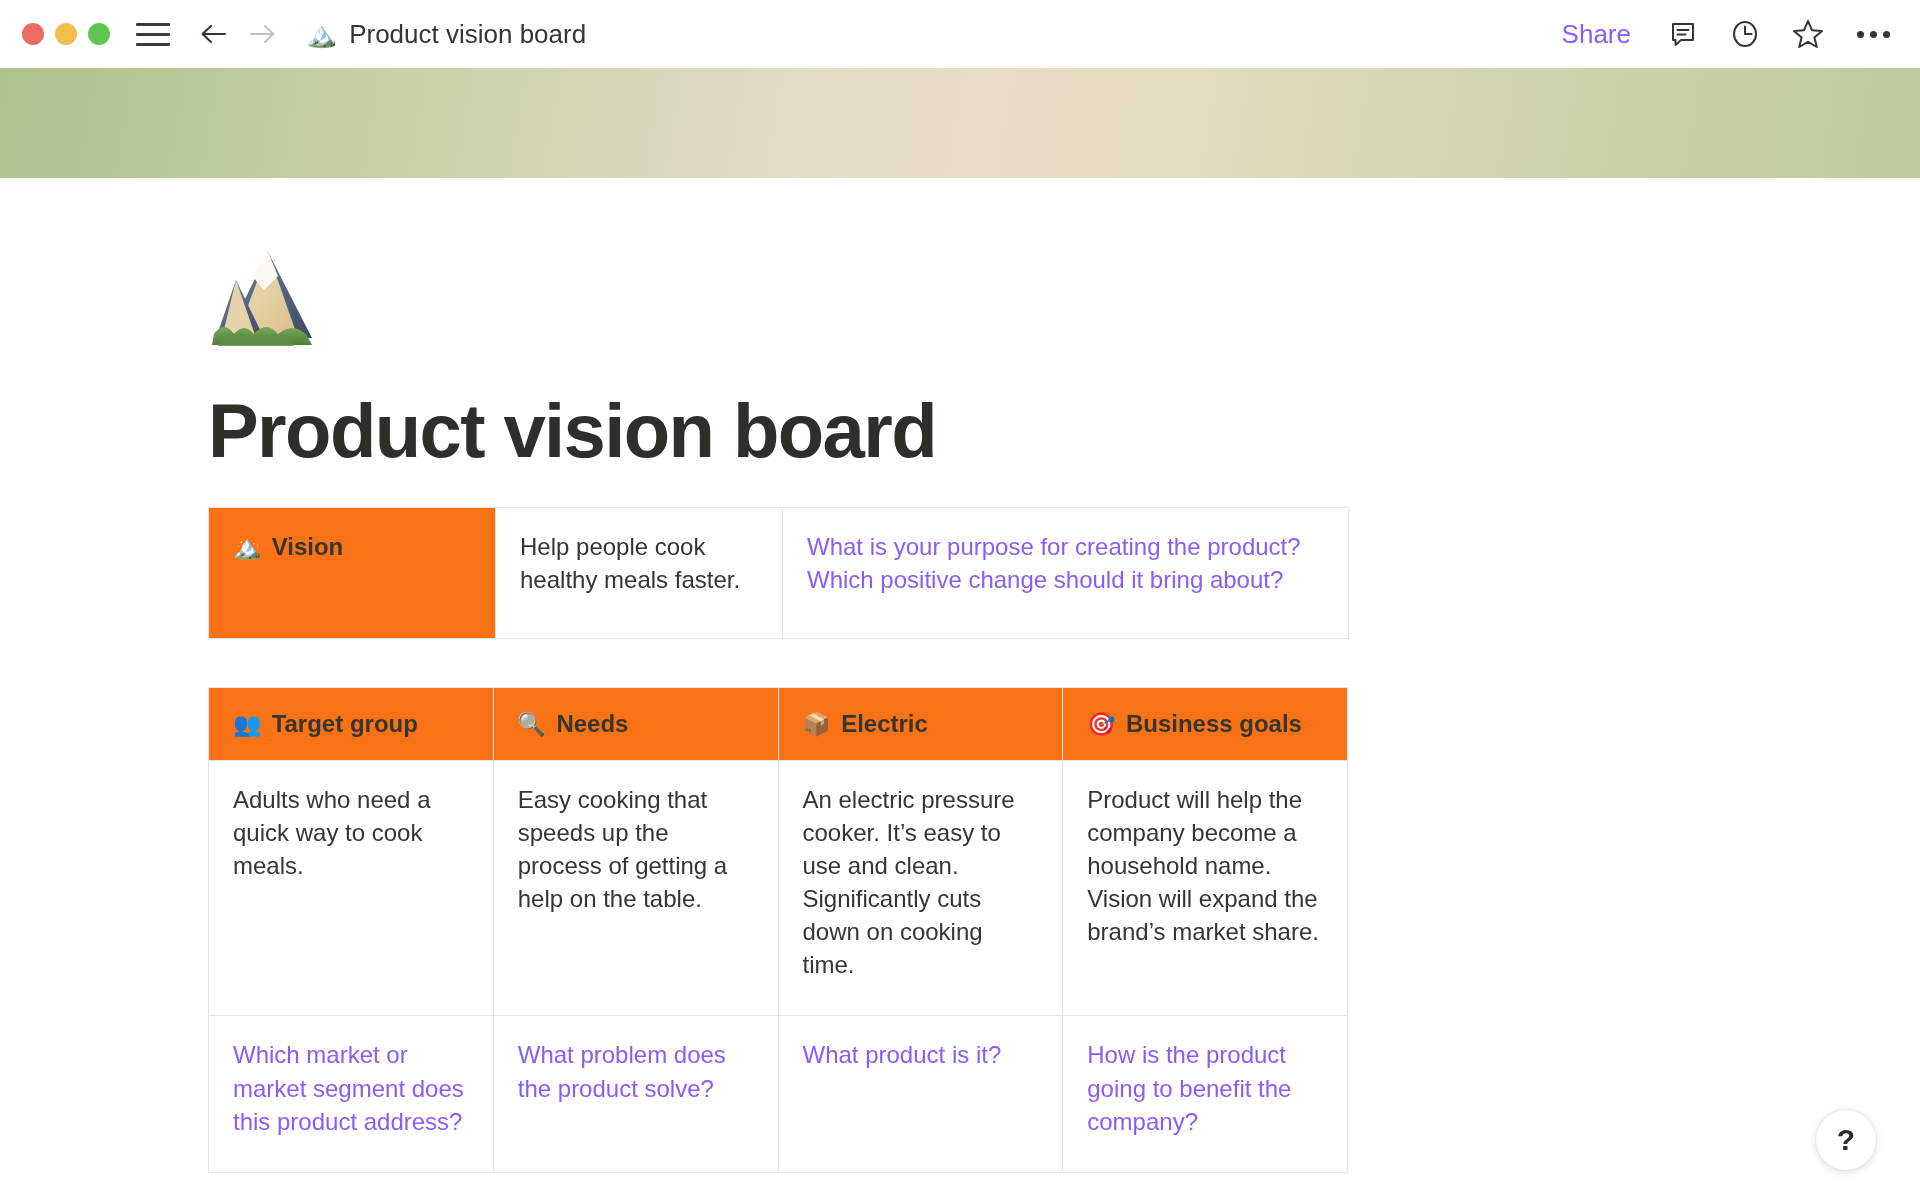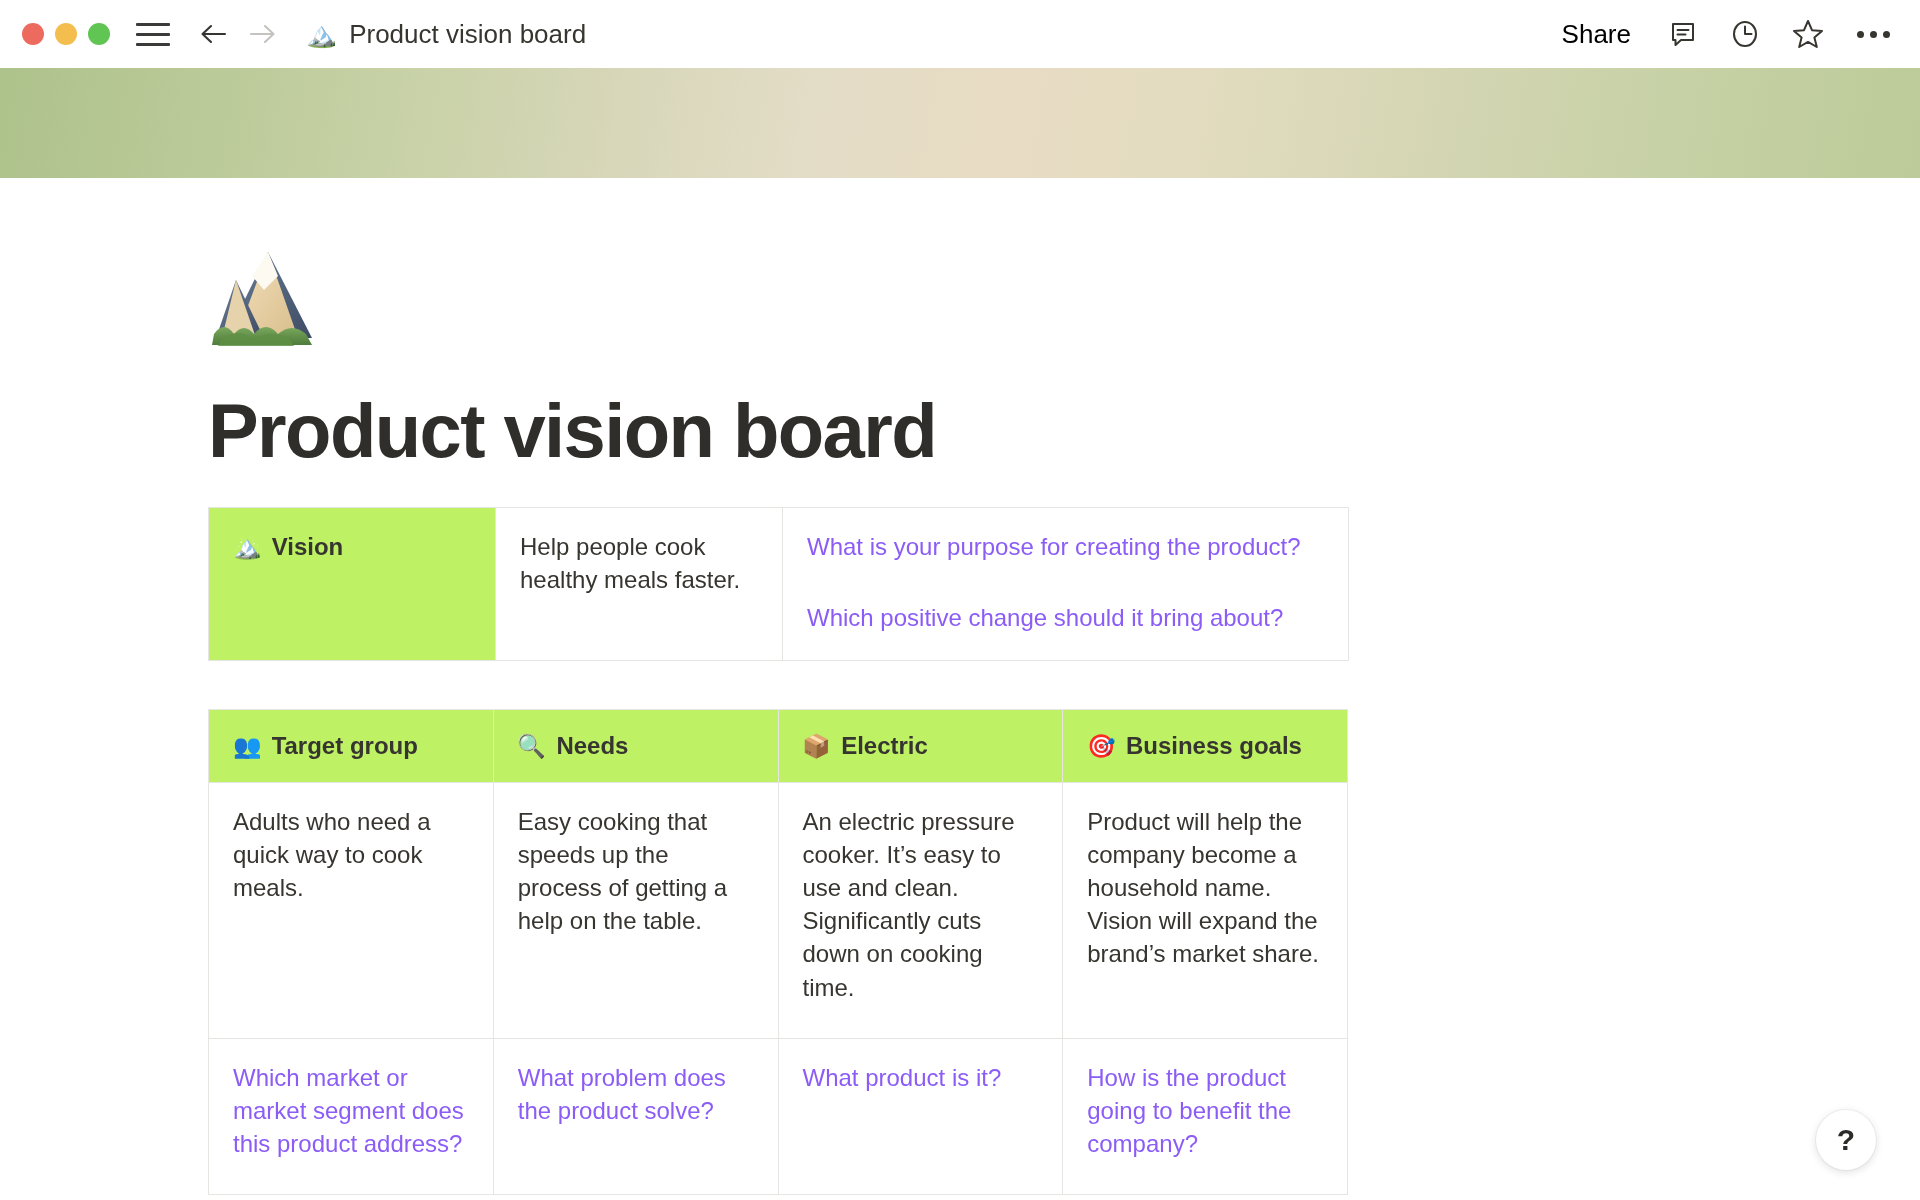--- a/index.html
+++ b/index.html
@@ -43,21 +43,21 @@
   .crumb-title {
     font-size: 26px; color: #37352f; font-weight: 400;
     white-space: nowrap;
   }
 
   .tb-right {
     margin-left: auto;
     display: flex; align-items: center; gap: 30px;
   }
   .share-btn {
-    font-size: 26px; color: #000000; background: none; border: none;
+    font-size: 26px; color: #8b5cf6; background: none; border: none;
     font-family: "Liberation Sans", sans-serif; cursor: pointer;
     padding: 4px 6px;
   }
   .tb-icon { display: flex; align-items: center; justify-content: center; cursor: pointer; }
   .dots { display: flex; gap: 6px; align-items: center; padding: 6px 2px; }
   .dots b { width: 7px; height: 7px; border-radius: 50%; background: #37352f; display: block; }
 
   
   .cover {
     position: relative;
@@ -117,26 +117,26 @@
   }
   .vtable td {
     border: 1px solid #e6e5e1;
     vertical-align: top;
     padding: 22px 24px 26px 24px;
     font-size: 24px;
     line-height: 1.38;
     color: #37352f;
   }
   .vtable td.hdr {
-    background: #bef264;
+    background: #f97316;
     font-weight: 700;
   }
   .vtable td.ph { color: #8b5cf6; }
   .cell-emoji { font-size: 23px; margin-right: 10px; }
-  .ph-line + .ph-line { margin-top: 38px; }
+  .ph-line + .ph-line { }
 
   
   .table-vision td:nth-child(1) { width: 287px; }
   .table-vision td:nth-child(2) { width: 287px; }
   .table-vision td:nth-child(3) { width: 566px; }
   .table-vision td { height: 131px; }
 
   
   .table-grid { margin-top: 48px; }
   .table-grid td { width: 230px; margin-left: 40px; }

